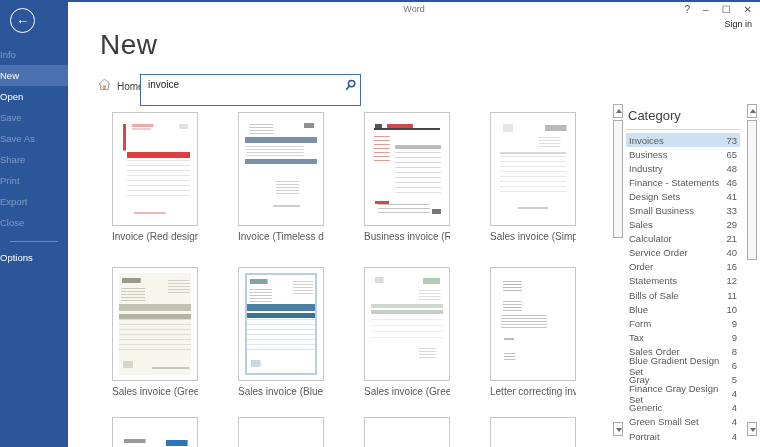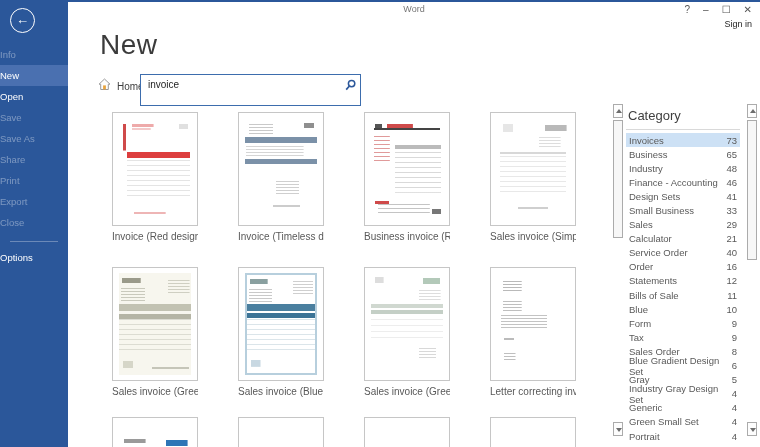--- a/index.html
+++ b/index.html
@@ -270,21 +270,21 @@
         </div>
         <div class="cat-row">
           <span>Business</span>
           <span class="cat-count">65</span>
         </div>
         <div class="cat-row">
           <span>Industry</span>
           <span class="cat-count">48</span>
         </div>
         <div class="cat-row">
-          <span>Finance - Accounting</span>
+          <span>Finance - Statements</span>
           <span class="cat-count">46</span>
         </div>
         <div class="cat-row">
           <span>Design Sets</span>
           <span class="cat-count">41</span>
         </div>
         <div class="cat-row">
           <span>Small Business</span>
           <span class="cat-count">33</span>
         </div>
@@ -330,21 +330,21 @@
         </div>
         <div class="cat-row">
           <span>Blue Gradient Design Set</span>
           <span class="cat-count">6</span>
         </div>
         <div class="cat-row">
           <span>Gray</span>
           <span class="cat-count">5</span>
         </div>
         <div class="cat-row">
-          <span>Industry Gray Design Set</span>
+          <span>Finance Gray Design Set</span>
           <span class="cat-count">4</span>
         </div>
         <div class="cat-row">
           <span>Generic</span>
           <span class="cat-count">4</span>
         </div>
         <div class="cat-row">
           <span>Green Small Set</span>
           <span class="cat-count">4</span>
         </div>

